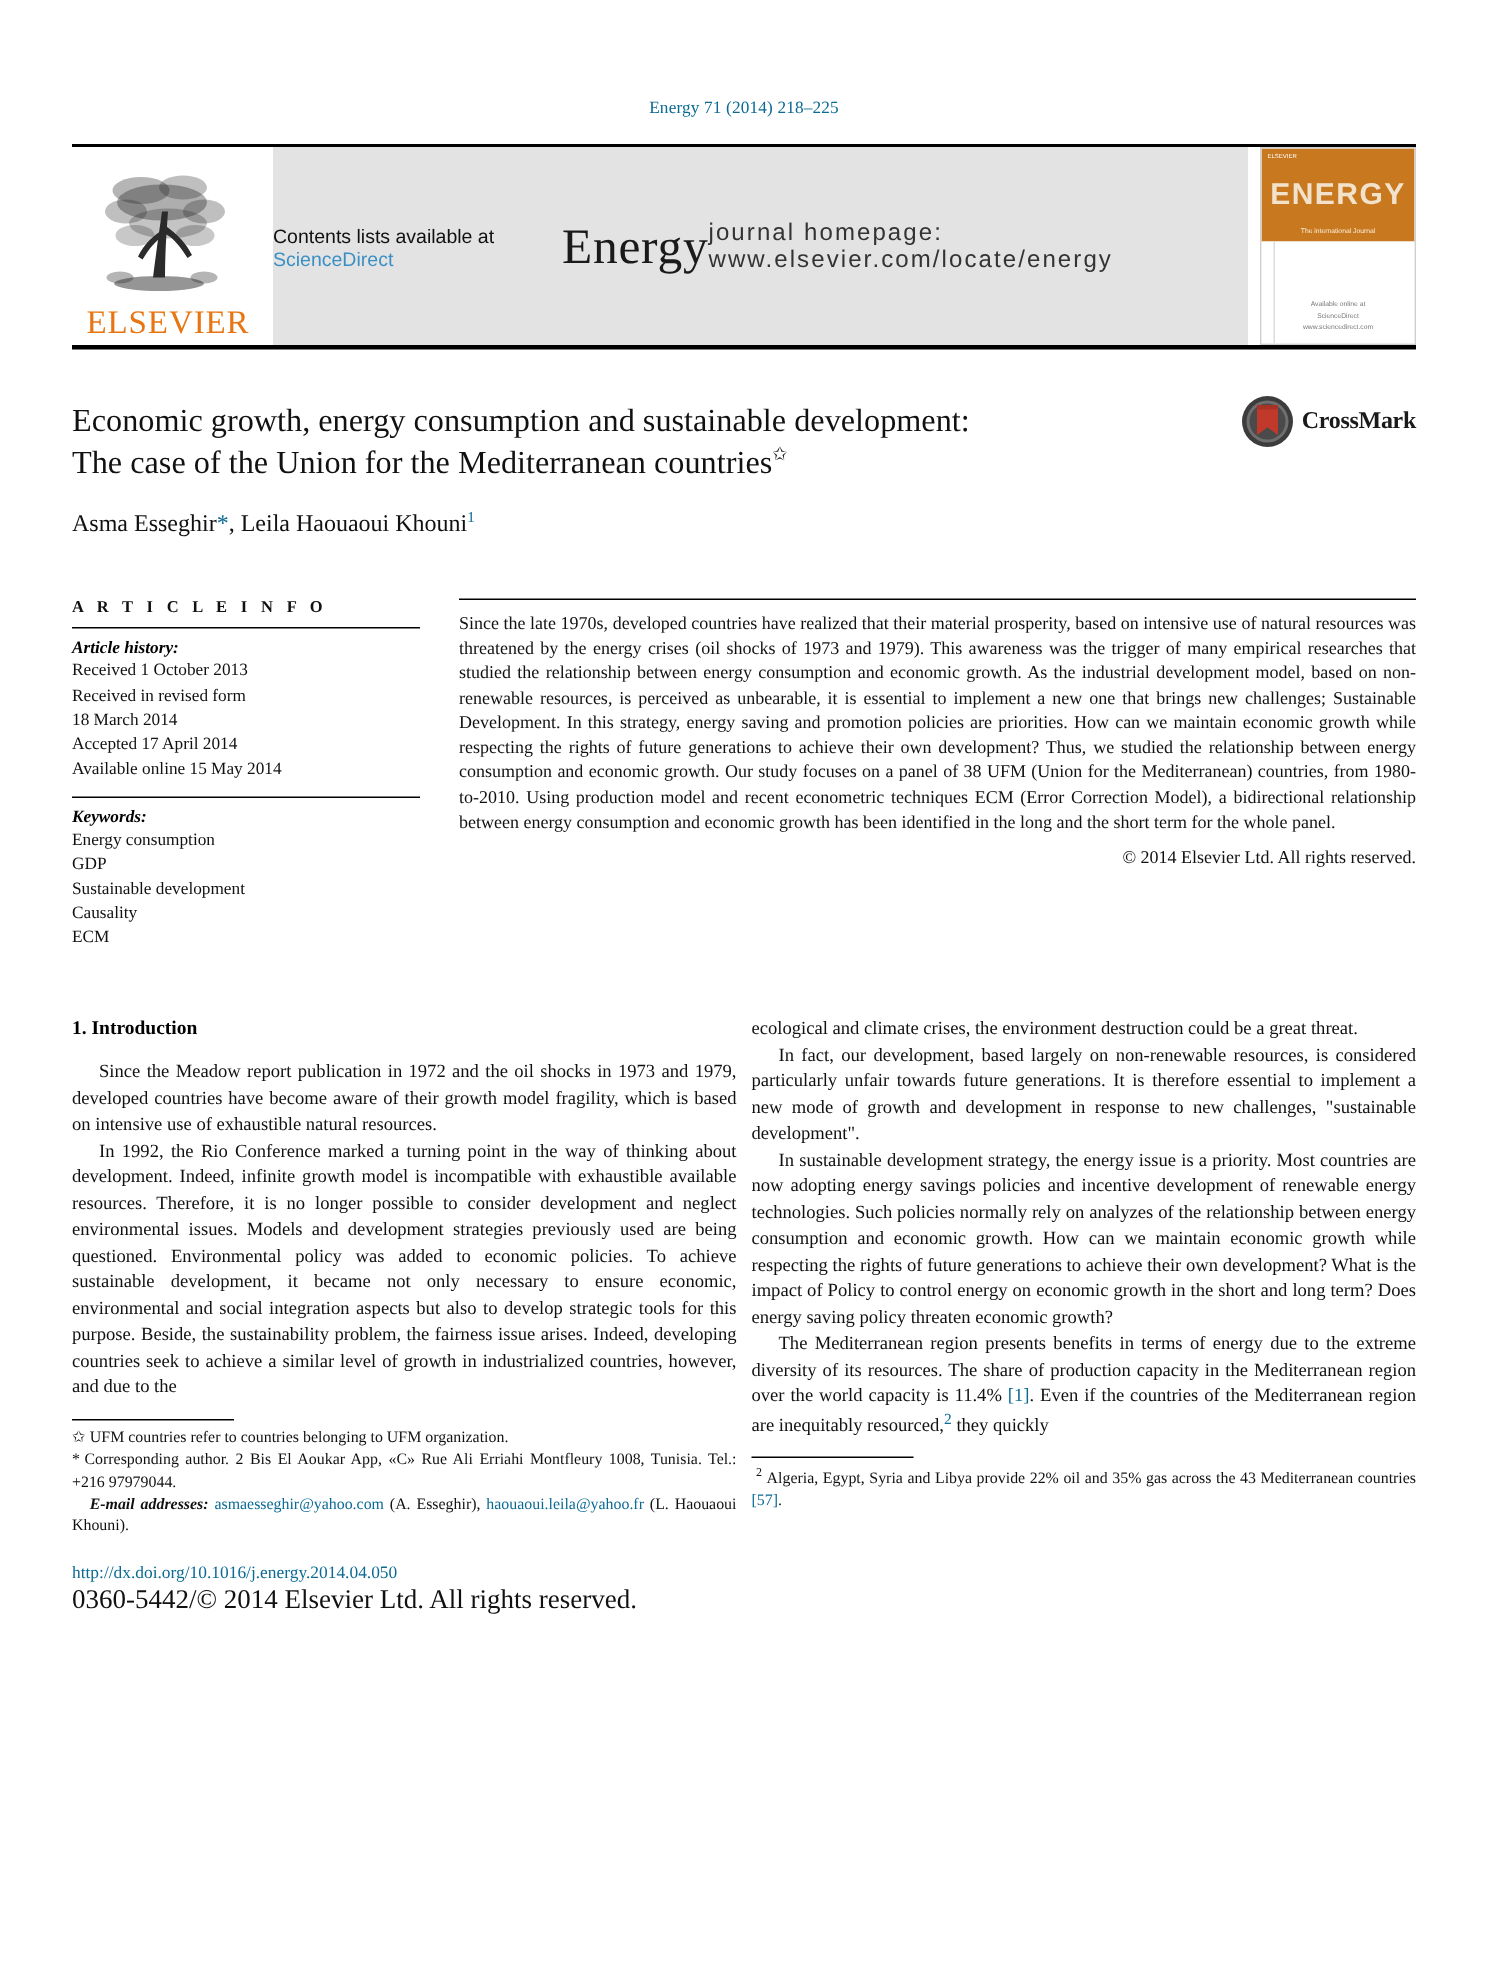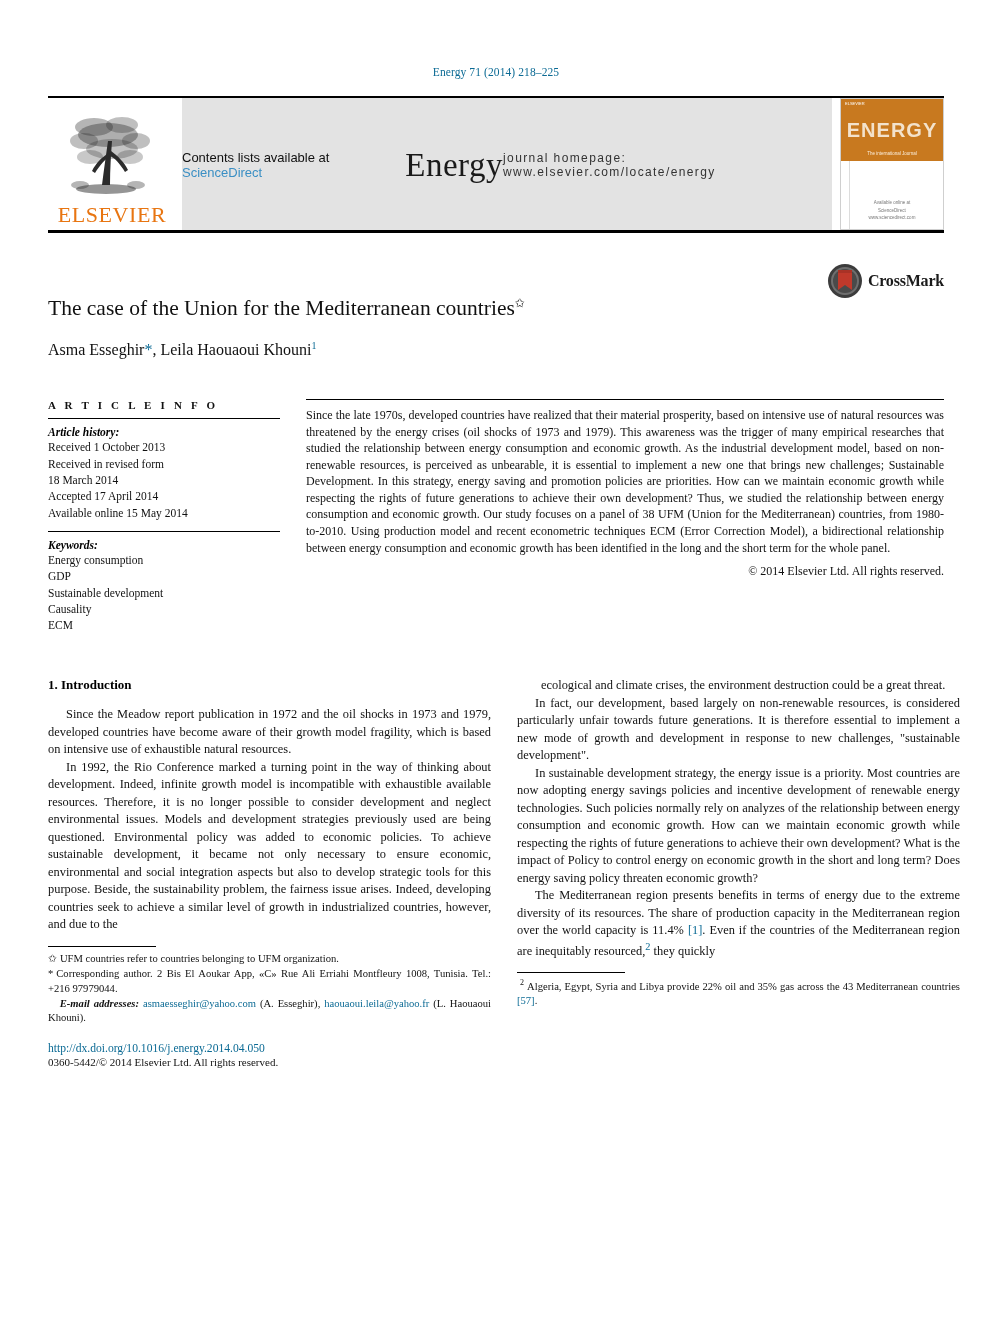--- a/index.html
+++ b/index.html
@@ -68,21 +68,21 @@
   .contents-line { font-size: 13px; font-family: "Liberation Sans", sans-serif; color:#111; }
   .contents-line .sd { color: #3a8fc4; }
   .journal-name {
     font-family: "Liberation Serif", serif;
     font-size: 33px;
     line-height: 1;
     color: #1a1a1a;
     letter-spacing: 0.5px;
   }
   .homepage-line {
-    font-size: 12px;
+    font-size: 16px;
     font-family: "Liberation Sans", sans-serif;
     color: #333;
     letter-spacing: 1.4px;
   }
   .cover-thumb {
     width: 104px;
     flex: 0 0 104px;
     margin-left: 8px;
     background: #fff;
     border: 1px solid #cfcfcf;
@@ -207,38 +207,38 @@
     text-align: right;
     font-size: 12px;
     margin-top: 8px;
     color: #111;
   }
 
   
   .body-wrap {
     margin: 44px 48px 0 48px;
     display: flex;
-    gap: 26px;
+    gap: 10px;
   }
   .body-col { width: 443px; flex: 0 0 443px; position: relative; }
   .sec-title {
     font-weight: bold;
     font-size: 13px;
     font-family: "Liberation Serif", serif;
     margin-bottom: 13px;
   }
   .para {
     font-size: 12.4px;
     line-height: 1.41;
     text-align: justify;
     text-indent: 18px;
     margin: 0;
     color: #111;
   }
-  .para.noindent { text-indent: 0; margin-left: 24px; }
+  .para.noindent { text-indent: 0; }
   .link { color: #0b6a94; }
 
   
   .footnote-area { margin-top: 12px; }
   .fn-rule { border-top: 1px solid #000; width: 108px; margin-bottom: 5px; }
   .fn {
     font-size: 10.6px;
     line-height: 1.36;
     text-align: justify;
     color: #111;
@@ -246,21 +246,21 @@
   }
   .fn .mark { margin-right: 3px; }
   .fn sup { font-size: 8px; }
   .fn .ital { font-style: italic; font-weight: bold; }
   .doi-block { margin-top: 16px; }
   .doi-link {
     font-size: 11.6px;
     color: #0b6a94;
     font-family: "Liberation Serif", serif;
   }
-  .issn-line { font-size: 11px; color: #111; margin-top: 1px; }
+  .issn-line { font-size: 18px; color: #111; margin-top: 1px; }
 </style>
 </head>
 <body>
 
 <div class="page">
 
   <div class="running-head">Energy 71 (2014) 218–225</div>
 
   <div class="masthead-wrap">
     <div class="rule-thick-top"></div>
@@ -322,21 +322,21 @@
         <circle cx="18" cy="18" r="17" fill="#3c3c3c"></circle>
         <circle cx="18" cy="18" r="14" fill="#6f6f6f"></circle>
         <circle cx="18" cy="18" r="12" fill="#4a4a4a"></circle>
         <path d="M11 7 h14 v20 l-7 -5 l-7 5 Z" fill="#c0392b"></path>
         <path d="M11 7 h14 v3 h-14 Z" fill="#a93226"></path>
       </svg>
       <span class="crossmark-label">CrossMark</span>
     </div>
 
     <h1 class="paper-title">
-      <br>
+      <span>Economic growth, energy consumption and sustainable development:</span><br>
       <span>The case of the Union for the Mediterranean countries</span><span class="star">✩</span>
     </h1>
 
     <div class="authors">
       <span>Asma Esseghir</span><span class="corr">*</span><span>, Leila Haouaoui Khouni</span><sup>1</sup>
     </div>
 
   </div>
 
   <div class="info-abstract">

